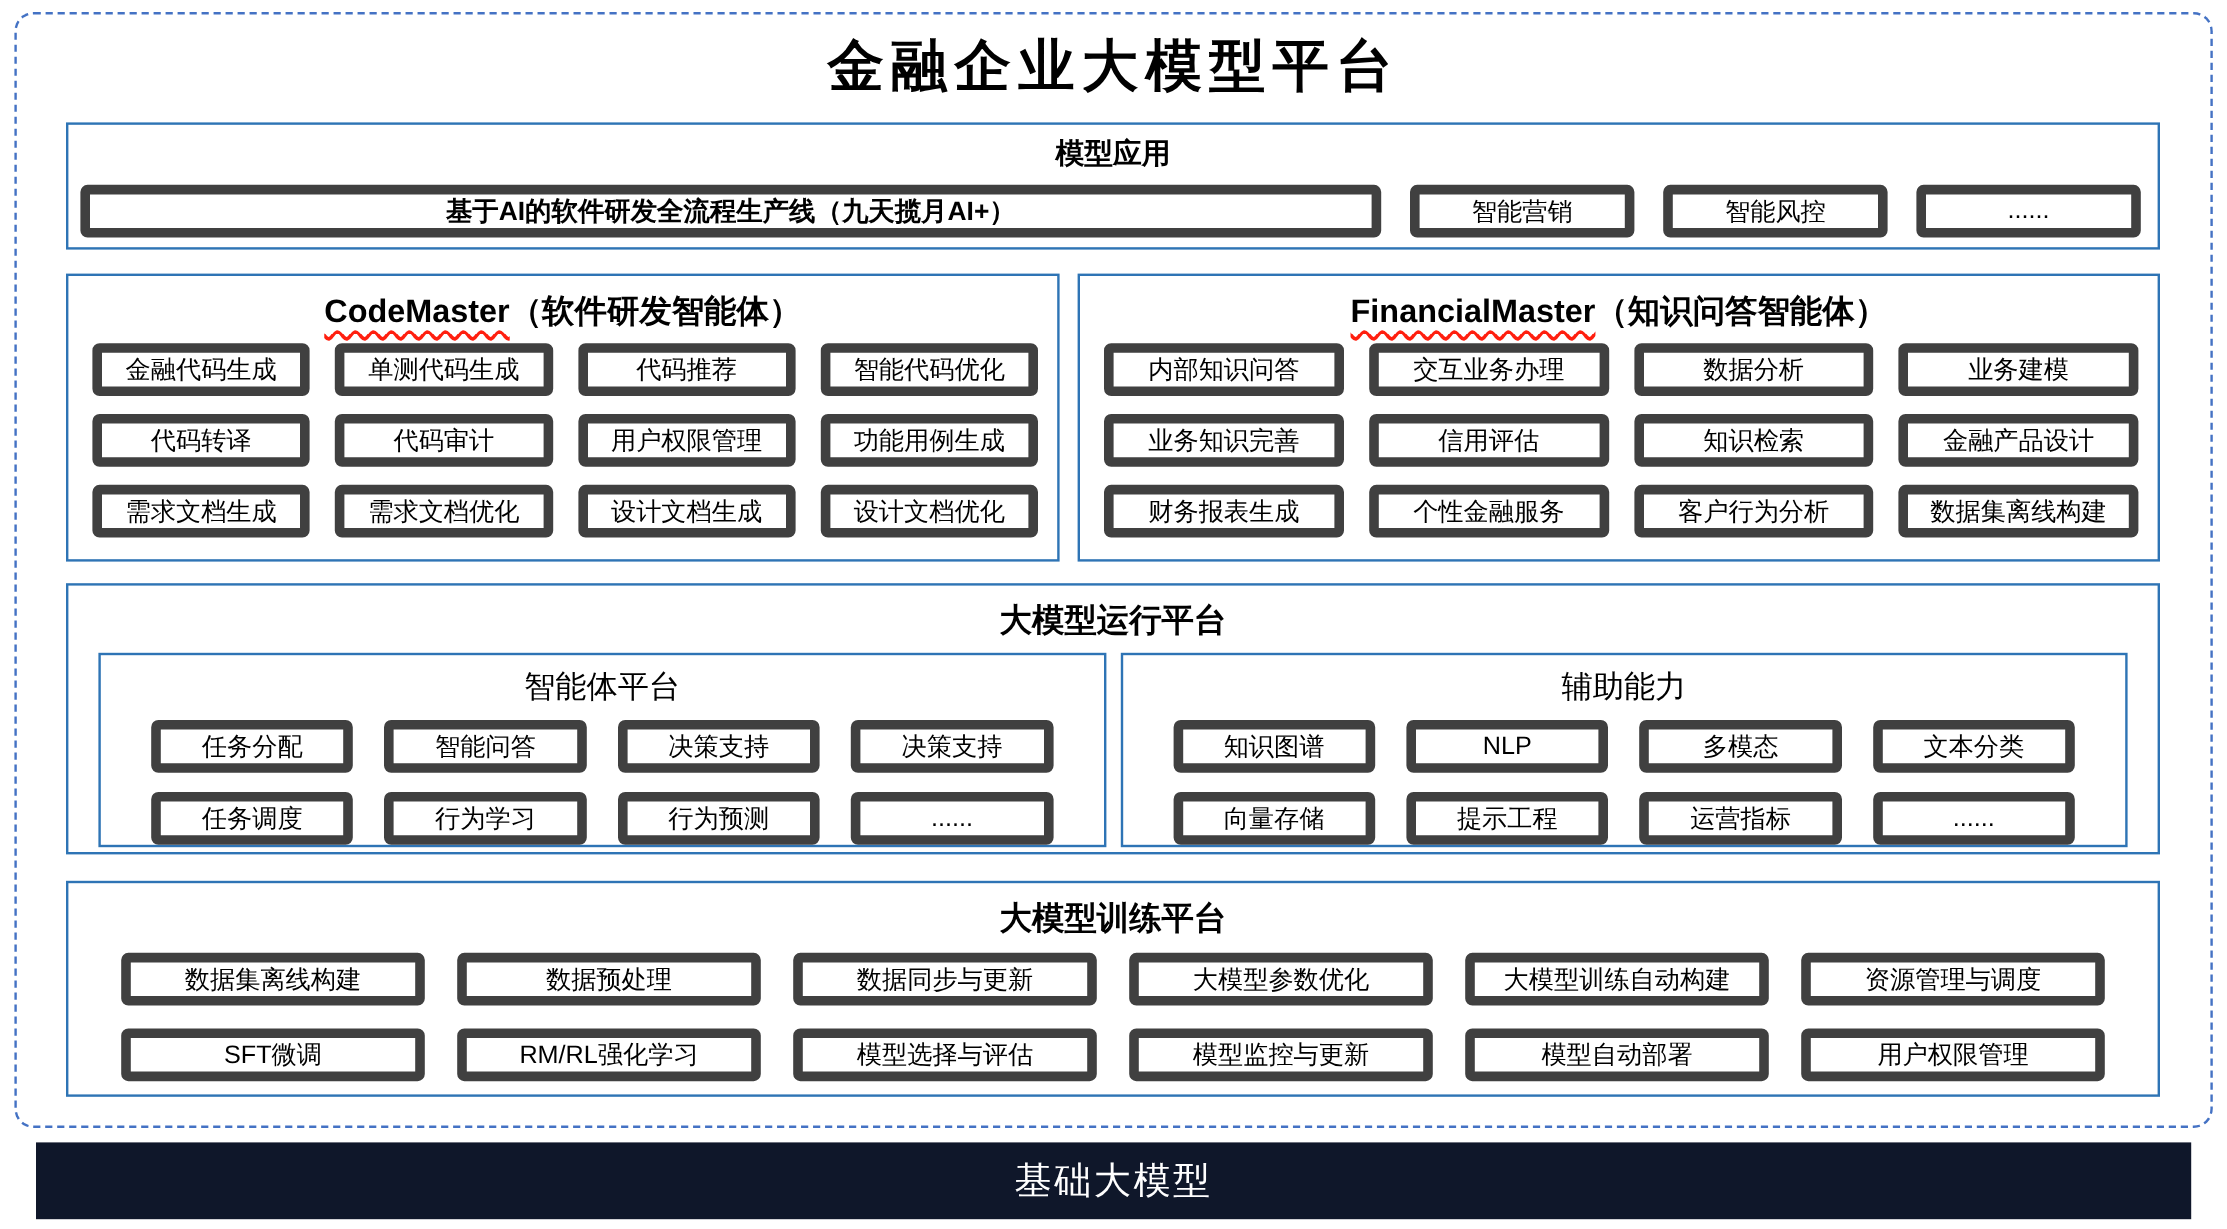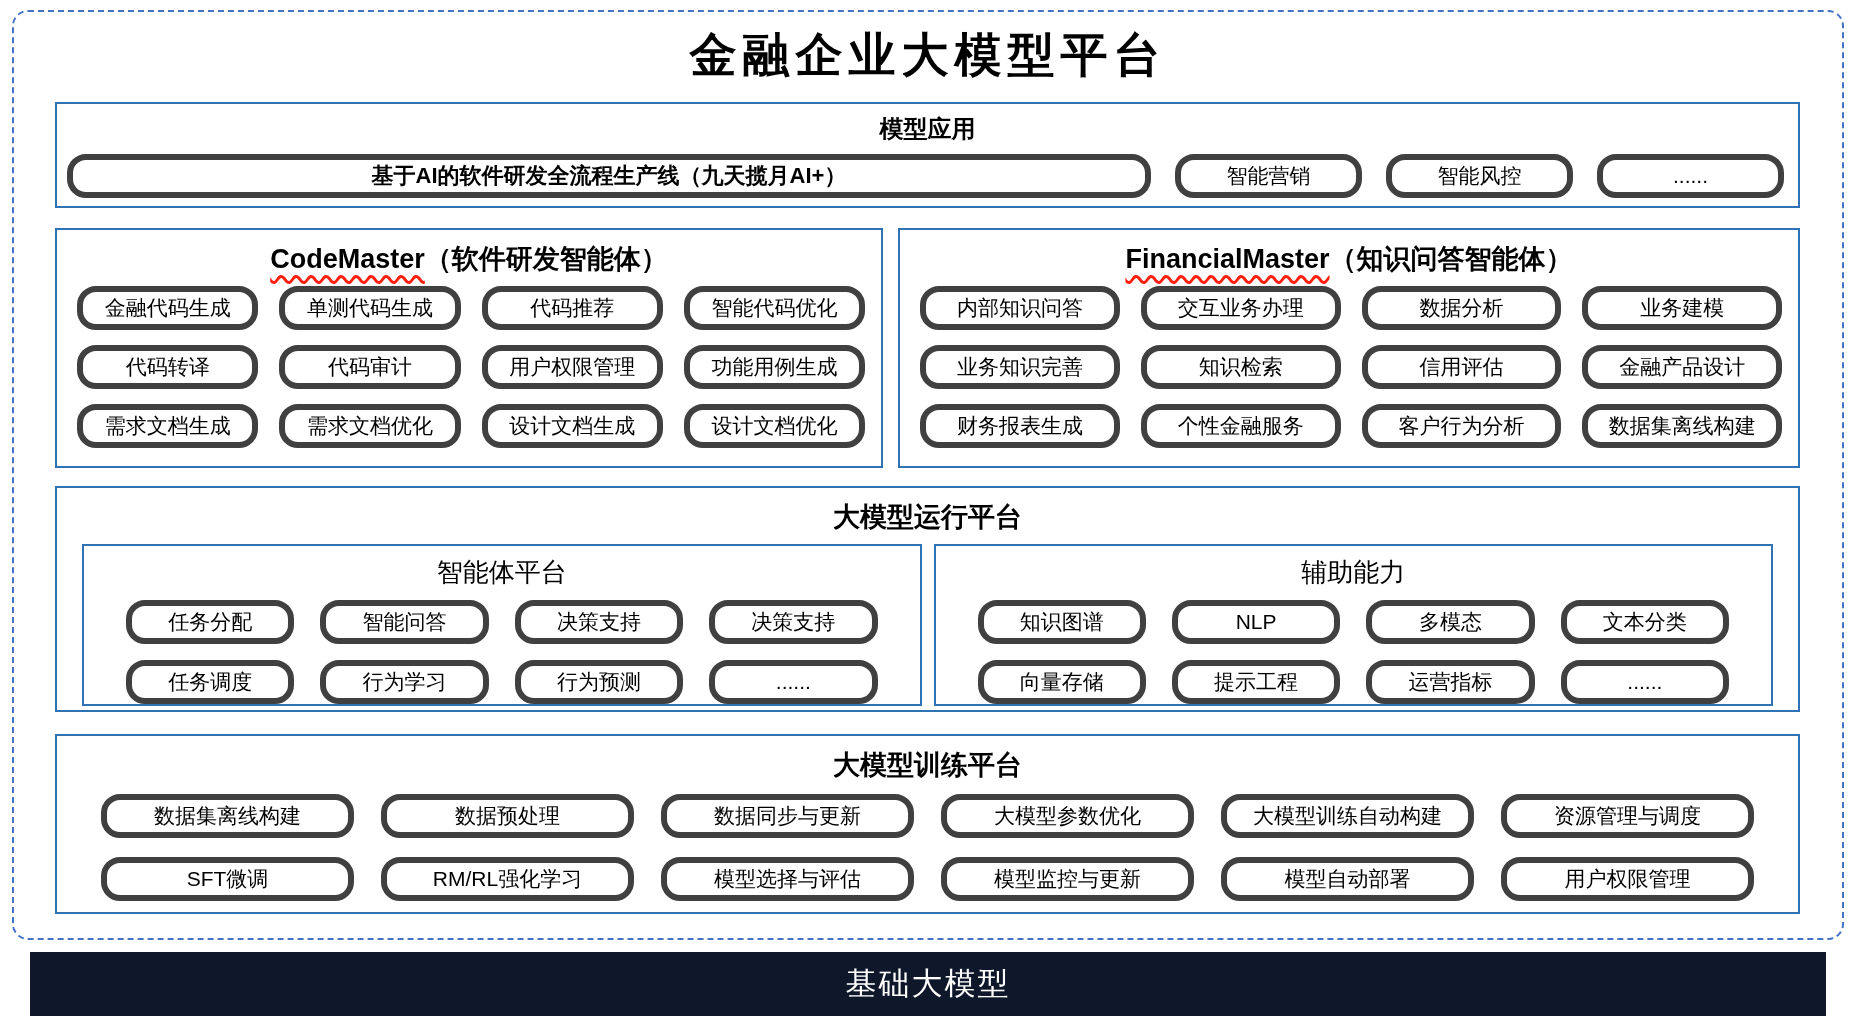--- a/index.html
+++ b/index.html
@@ -14,21 +14,21 @@
   .title{position:absolute;left:0;right:0;top:24px;text-align:center;
     font-family:"DejaVu Serif",serif;font-weight:700;font-size:47px;letter-spacing:6px;}
 
   
   .section{position:absolute;background:#fff;border:2px solid #2E74B5;box-sizing:border-box;}
   .sec-header{text-align:center;font-weight:700;font-size:24px;line-height:34px;margin-top:8px;}
   .sec-header.big{font-size:27px;line-height:38px;margin-top:10px;}
   .sub-header{text-align:center;font-weight:400;font-size:26px;line-height:36px;margin-top:8px;}
 
   
-  .item{border:6px solid #404040;border-radius:19px;background:#fff;box-sizing:border-box;
+  .item{border:8px solid #404040;border-radius:6px;background:#fff;box-sizing:border-box;
     display:flex;align-items:center;justify-content:center;
     font-size:21px;height:44px;white-space:nowrap;}
   .item.bold{font-weight:700;font-size:22px;}
 
   
   .sec1{left:55px;top:102px;width:1745px;height:106px;}
   .sec1-row{display:flex;gap:24px;margin:8px 14px 0 10px;}
   .sec1-row .long{flex:1 1 auto;}
   .sec1-row .small{flex:0 0 187px;}
 
@@ -93,22 +93,22 @@
   </div>
 
   <div class="section sec2-right">
     <div class="sec-header big"><span class="squiggle">FinancialMaster</span><span>（知识问答智能体）</span></div>
     <div class="grid4">
       <div class="item">内部知识问答</div>
       <div class="item">交互业务办理</div>
       <div class="item">数据分析</div>
       <div class="item">业务建模</div>
       <div class="item">业务知识完善</div>
+      <div class="item">信用评估</div>
       <div class="item">知识检索</div>
-      <div class="item">信用评估</div>
       <div class="item">金融产品设计</div>
       <div class="item">财务报表生成</div>
       <div class="item">个性金融服务</div>
       <div class="item">客户行为分析</div>
       <div class="item">数据集离线构建</div>
     </div>
   </div>
 
   <div class="section sec3">
     <div class="sec-header big">大模型运行平台</div>

